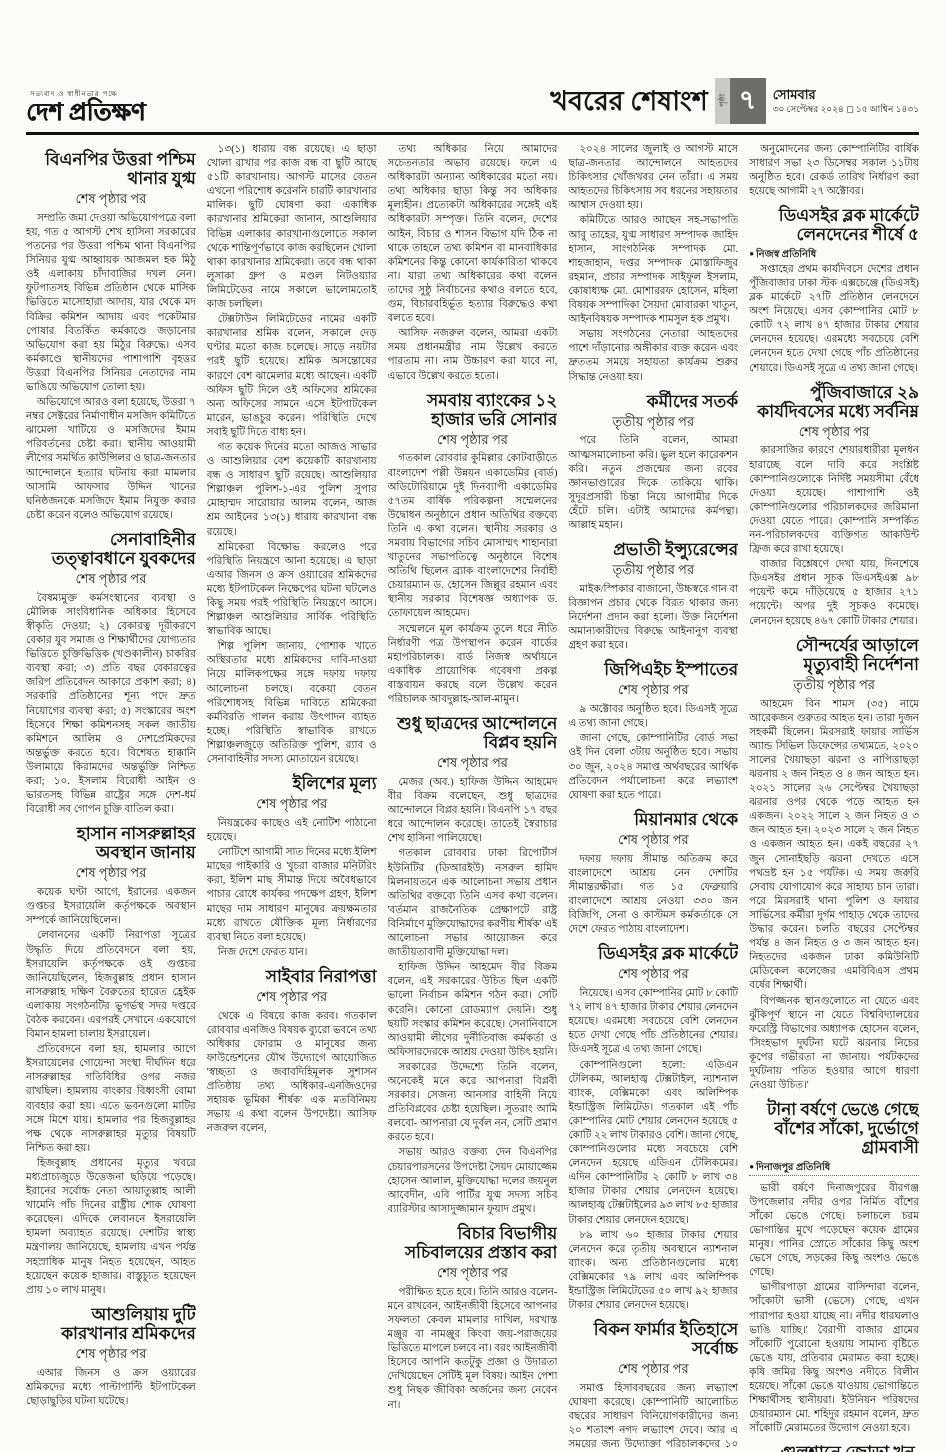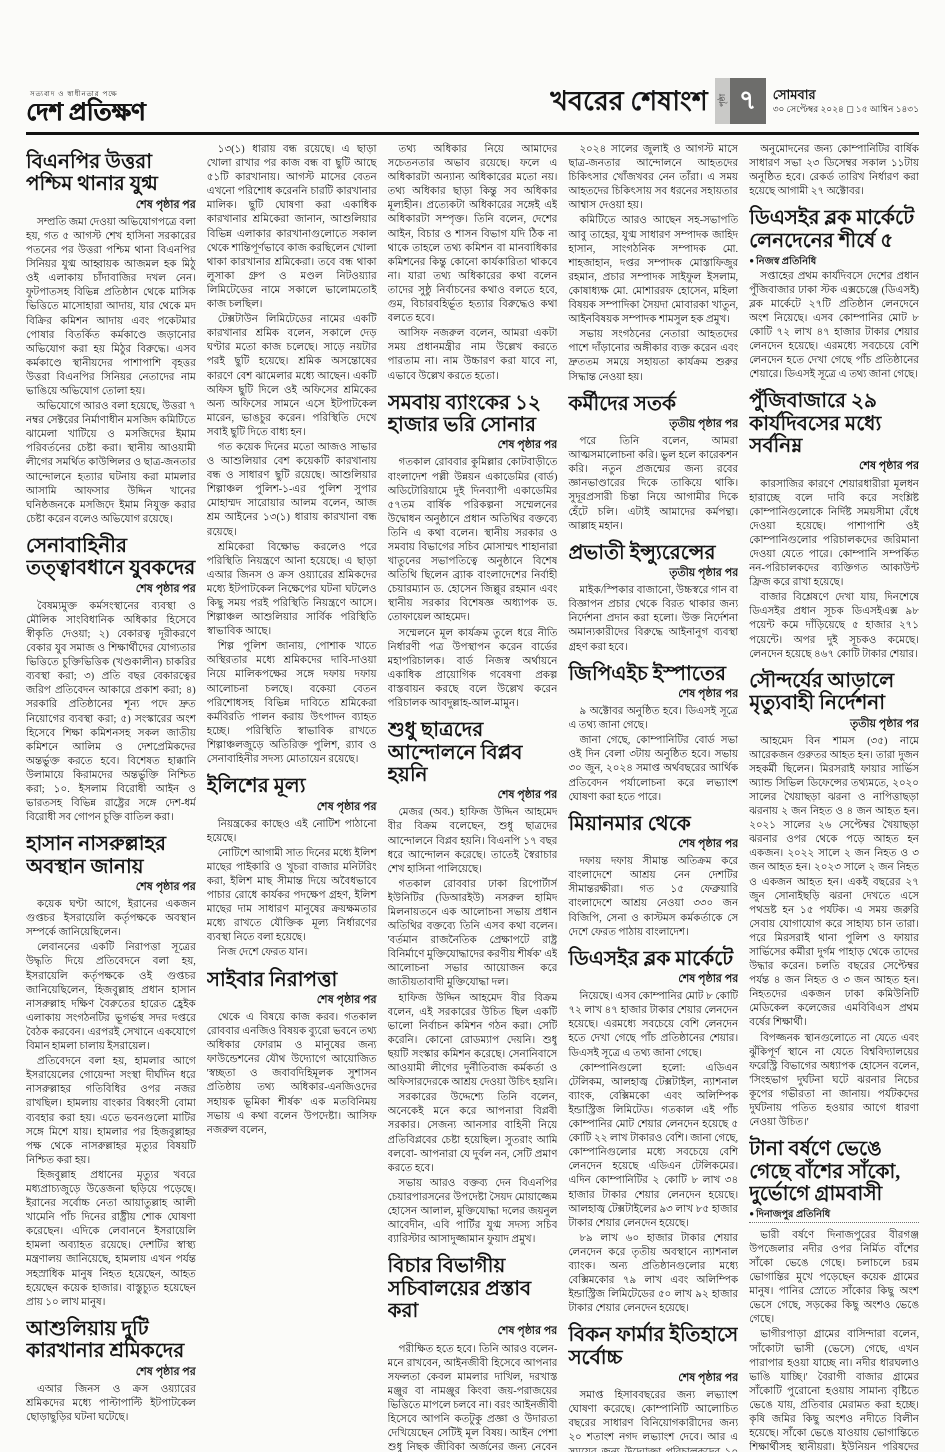--- a/index.html
+++ b/index.html
@@ -46,25 +46,25 @@
     display:flex;gap:11px;
     padding:7px 26px 0 26px;
     height:1322px;overflow:hidden;
   }
   .column{
     flex:1 1 0;min-width:0;overflow:hidden;
     font-size:10.3px;line-height:1.37;text-align:justify;
     word-break:break-word;
   }
   .headline{
-    font-size:20px;font-weight:700;line-height:1.12;
-    text-align:left;margin:8px 0 2px 0;
+    font-size:17px;font-weight:700;line-height:1.12;
+    text-align:right;margin:8px 0 2px 0;
   }
   .subhead{
-    text-align:right;font-size:11px;font-weight:700;margin:0 0 3px 0;
+    text-align:center;font-size:13px;font-weight:400;margin:0 0 3px 0;
   }
   .byline{
     font-size:9.8px;font-weight:700;margin:3px 0 1px 0;text-align:left;
   }
   .byline .bullet{font-size:8px;vertical-align:1px;}
   .byline-rule{border-bottom:1px dotted #6f6f6f;margin:1px 0 5px 0;}
   .column p{margin:0 0 1px 0;text-indent:11px;}
   .column article:first-child p:first-child{text-indent:11px;}
 </style>
 </head>

